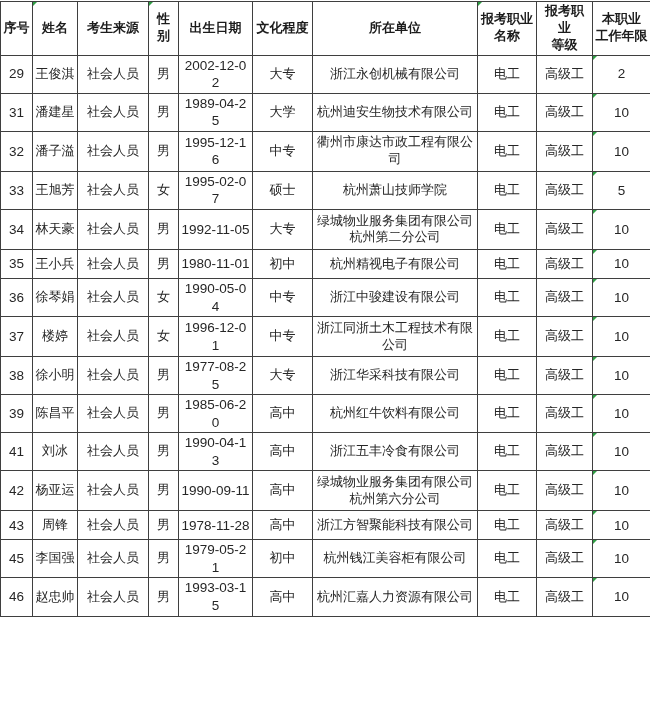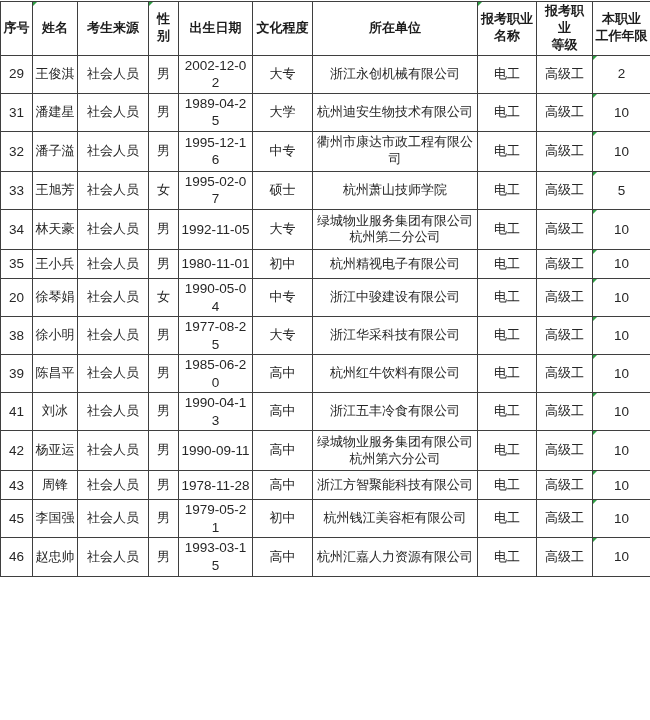--- a/index.html
+++ b/index.html
@@ -157,27 +157,40 @@
           <td data-name="cell-source">社会人员</td>
           <td data-name="cell-gender">男</td>
           <td data-name="cell-birth">1980-11-01</td>
           <td data-name="cell-education">初中</td>
           <td data-name="cell-company">杭州精视电子有限公司</td>
           <td data-name="cell-occupation">电工</td>
           <td data-name="cell-level">高级工</td>
           <td data-name="cell-years" class="green-corner">10</td>
         </tr>
         <tr data-name="table-row">
-          <td data-name="cell-no">20</td>
+          <td data-name="cell-no">36</td>
           <td data-name="cell-name">徐琴娟</td>
           <td data-name="cell-source">社会人员</td>
           <td data-name="cell-gender">女</td>
           <td data-name="cell-birth">1990-05-04</td>
           <td data-name="cell-education">中专</td>
           <td data-name="cell-company">浙江中骏建设有限公司</td>
+          <td data-name="cell-occupation">电工</td>
+          <td data-name="cell-level">高级工</td>
+          <td data-name="cell-years" class="green-corner">10</td>
+        </tr>
+        <tr data-name="table-row" class="tall">
+          <td data-name="cell-no">37</td>
+          <td data-name="cell-name">楼婷</td>
+          <td data-name="cell-source">社会人员</td>
+          <td data-name="cell-gender">女</td>
+          <td data-name="cell-birth">1996-12-01</td>
+          <td data-name="cell-education">中专</td>
+          <td data-name="cell-company">浙江同浙土木工程技术有限
+公司</td>
           <td data-name="cell-occupation">电工</td>
           <td data-name="cell-level">高级工</td>
           <td data-name="cell-years" class="green-corner">10</td>
         </tr>
         <tr data-name="table-row">
           <td data-name="cell-no">38</td>
           <td data-name="cell-name">徐小明</td>
           <td data-name="cell-source">社会人员</td>
           <td data-name="cell-gender">男</td>
           <td data-name="cell-birth">1977-08-25</td>

